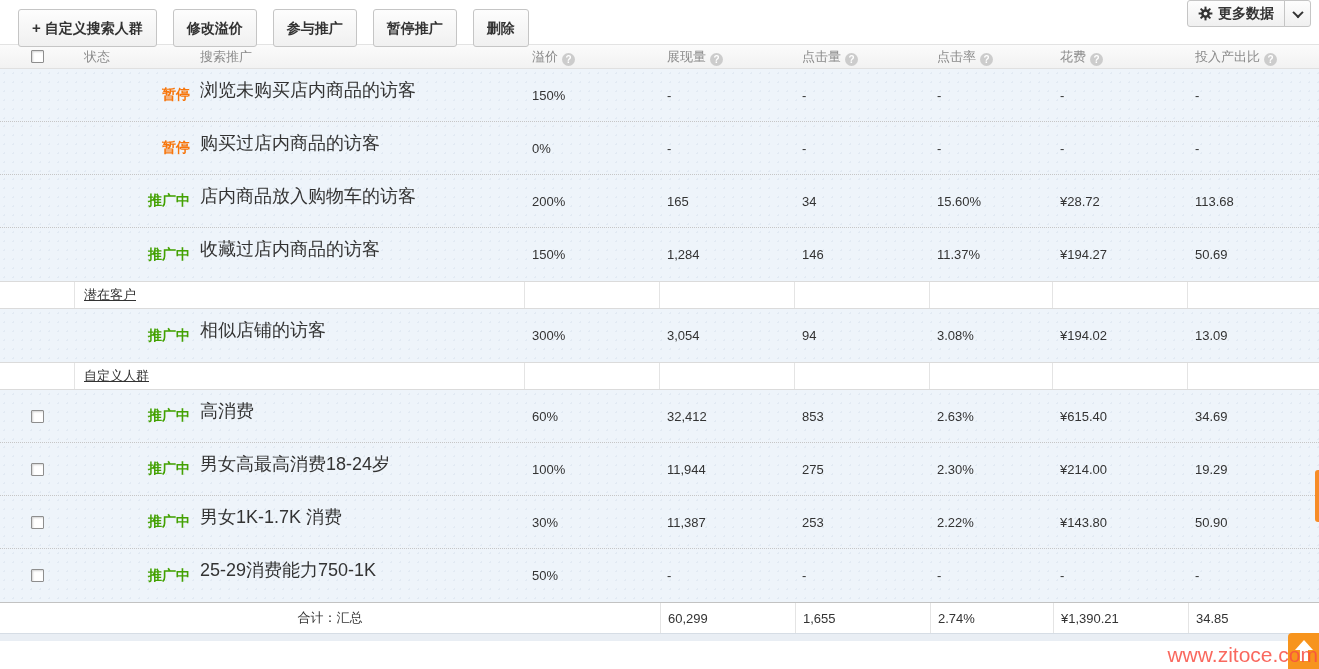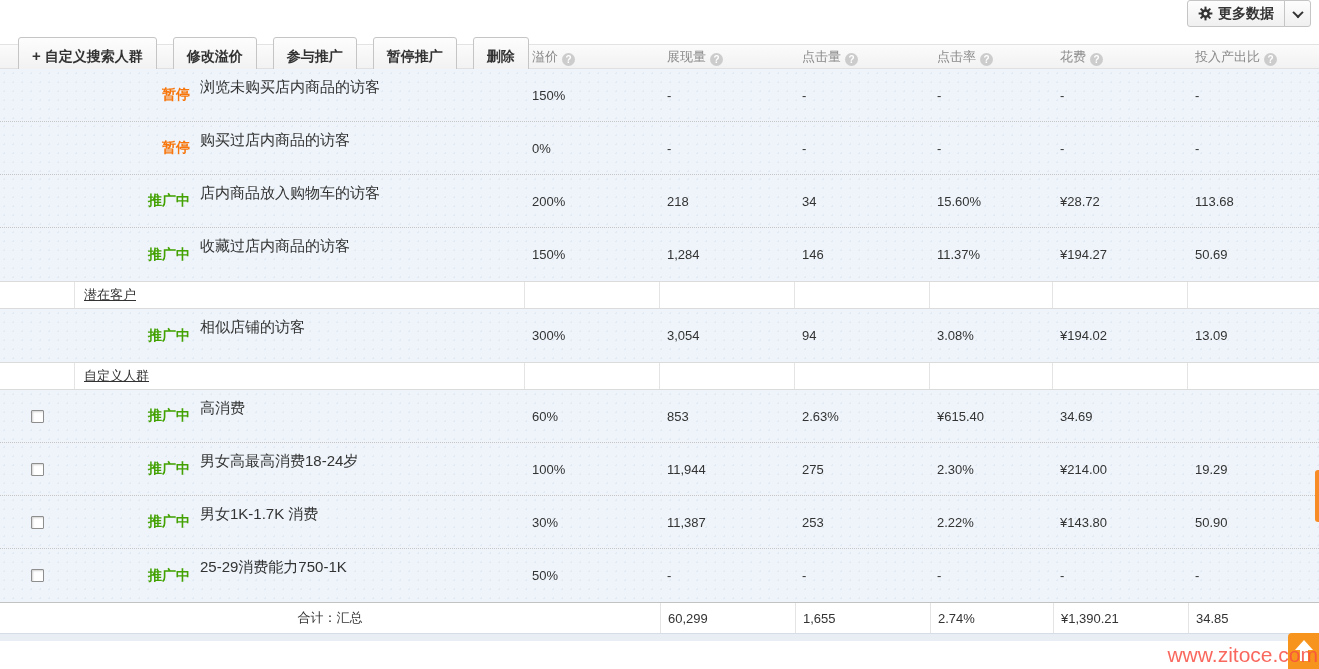--- a/index.html
+++ b/index.html
@@ -12,21 +12,21 @@
   .tab-line-a { position:absolute; left:0; top:2px; width:83px; height:6px;
     border-top:1px solid #a3a3a3; border-right:1px solid #a3a3a3; }
   .tab-line-b { position:absolute; left:146px; top:2px; width:1173px; height:6px;
     border-top:1px solid #c4c4c4; border-left:1px solid #c4c4c4; }
 
   
   .toolbar { position:relative; height:44px; padding:9px 0 0 18px; background:#fff; }
   .tbtn {
     display:inline-block; height:38px; line-height:24px; padding:0 13px; margin-right:16px;
     background:linear-gradient(#fdfdfd,#f0f0f0); border:1px solid #c5c5c5; border-radius:3px;
-    font-size:14px; font-weight:bold; color:#333; cursor:pointer; vertical-align:top;margin-top:28px;
+    font-size:14px; font-weight:bold; color:#333; cursor:pointer; vertical-align:top;
   }
   .tbtn .plus { font-weight:bold; margin-right:4px; font-size:15px; }
   .more-wrap { position:absolute; right:8px; top:0; display:flex; }
   .more-main {
     height:27px; line-height:25px; padding:0 10px; background:linear-gradient(#fdfdfd,#f0f0f0);
     border:1px solid #c5c5c5; border-radius:3px 0 0 3px; font-size:14px; font-weight:bold; cursor:pointer;
     display:flex; align-items:center; gap:5px;
   }
   .more-caretseg {
     width:27px; height:27px; margin-left:-1px; background:linear-gradient(#fdfdfd,#f0f0f0);
@@ -75,21 +75,21 @@
     background-image:radial-gradient(circle, #e2eaf3 1px, rgba(0,0,0,0) 1px);
     background-size:9px 9px;
     border-bottom:1px dotted #c6c6c6;
   }
   .drow.nosep { border-bottom:none; }
   .dcell { display:flex; align-items:center; overflow:hidden; white-space:nowrap; }
   .dcell.sel { justify-content:center; }
   .dcell.status { padding-left:9px; font-size:14px; font-weight:bold;justify-content:flex-end; }
   .st-paused { color:#f7750a; }
   .st-active { color:#43a102; }
-  .dcell.name { align-items:flex-start; padding:9px 0 0 10px; font-size:15px; color:#333; }
+  .dcell.name { align-items:flex-start; padding:9px 0 0 10px; font-size:18px; color:#333; }
   .dcell.val { padding-left:7px; font-size:13px; color:#333; }
 
   
   .tfoot {
     display:grid; grid-template-columns:660px 135px 135px 123px 135px 131px;
     height:31px; align-items:center; background:#fff; border-top:1px solid #c2c2c2;
     font-size:13px; color:#333;
   }
   .fcell { height:100%; display:flex; align-items:center; }
   .flabel { justify-content:center; }
@@ -188,21 +188,21 @@
         <div class="dcell val">-</div>
         <div class="dcell val">-</div>
       </div>
       <div class="drow grid">
         <div class="dcell sel"></div>
         <div class="dcell status">
           <span class="st-active">推广中</span>
         </div>
         <div class="dcell name">店内商品放入购物车的访客</div>
         <div class="dcell val">200%</div>
-        <div class="dcell val">218</div>
+        <div class="dcell val">165</div>
         <div class="dcell val">34</div>
         <div class="dcell val">15.60%</div>
         <div class="dcell val">¥28.72</div>
         <div class="dcell val">113.68</div>
       </div>
       <div class="drow grid nosep">
         <div class="dcell sel"></div>
         <div class="dcell status">
           <span class="st-active">推广中</span>
         </div>
@@ -249,20 +249,21 @@
       </div>
       <div class="drow grid">
         <div class="dcell sel">
           <span class="cb"></span>
         </div>
         <div class="dcell status">
           <span class="st-active">推广中</span>
         </div>
         <div class="dcell name">高消费</div>
         <div class="dcell val">60%</div>
+        <div class="dcell val">32,412</div>
         <div class="dcell val">853</div>
         <div class="dcell val">2.63%</div>
         <div class="dcell val">¥615.40</div>
         <div class="dcell val">34.69</div>
       </div>
       <div class="drow grid">
         <div class="dcell sel">
           <span class="cb"></span>
         </div>
         <div class="dcell status">

